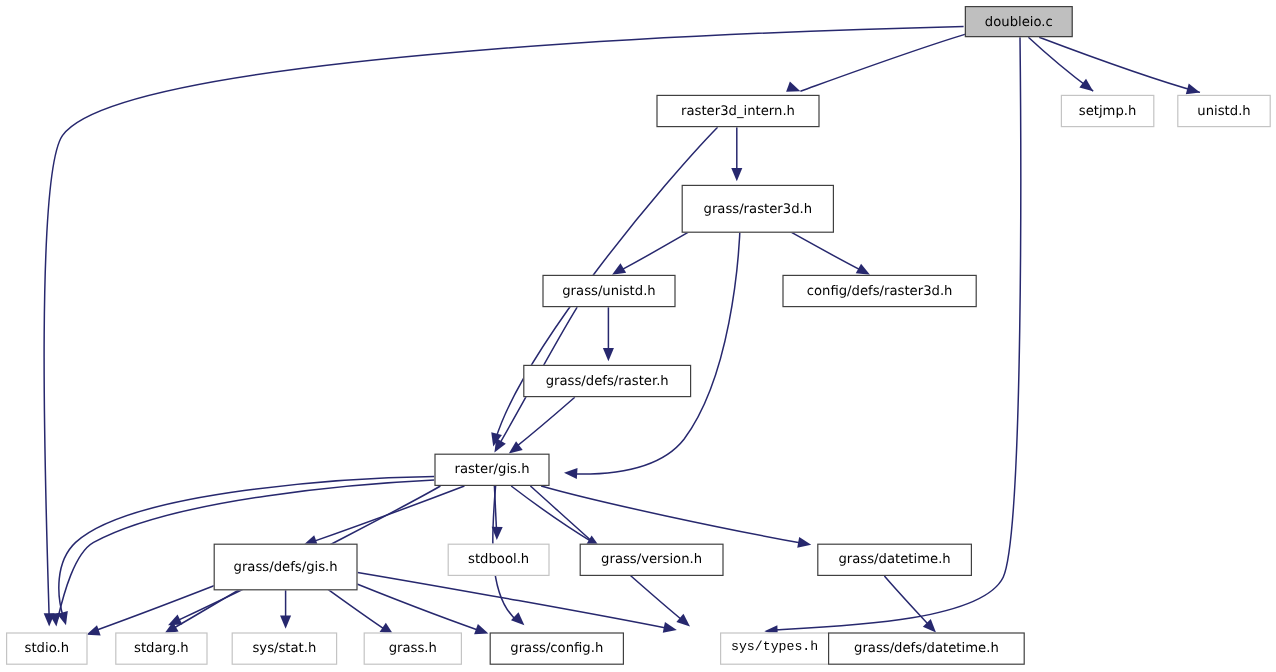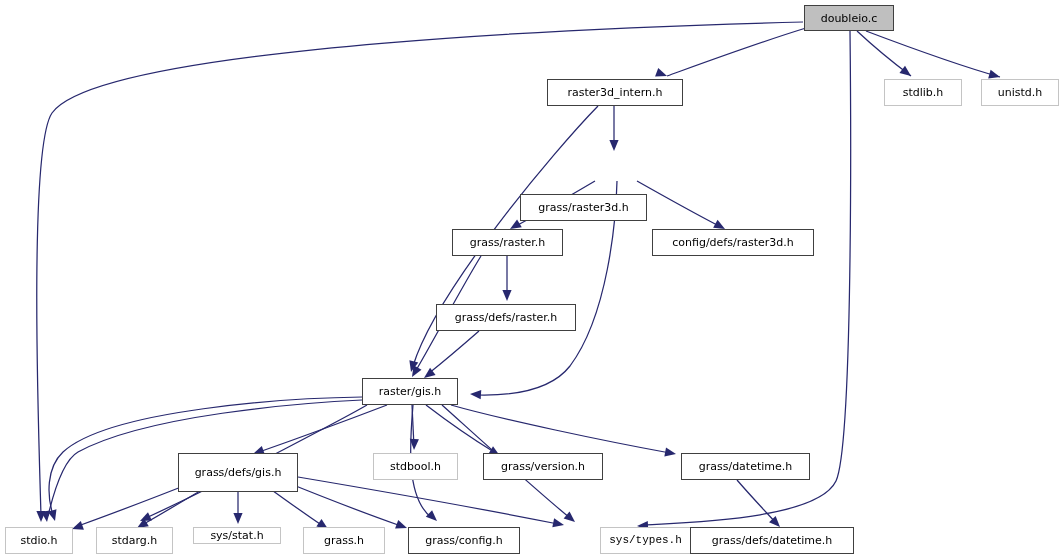--- a/index.html
+++ b/index.html
@@ -116,30 +116,30 @@
     </svg>
 
   <div id="nodes-layer">
       <div class="node root" style="left: 804px; top: 5px; width: 90px; height: 26px;">
         <span class="node-label">doubleio.c</span>
       </div>
       <div class="node bold" style="left: 547px; top: 79px; width: 136px; height: 27px;">
         <span class="node-label">raster3d_intern.h</span>
       </div>
       <div class="node" style="left: 884px; top: 79px; width: 78px; height: 27px;">
-        <span class="node-label">stdlib.h</span>
+        <span class="node-label">setjmp.h</span>
       </div>
       <div class="node" style="left: 981px; top: 79px; width: 78px; height: 27px;">
         <span class="node-label">unistd.h</span>
       </div>
-      <div class="node bold" style="left: 520px; top: 154px; width: 127px; height: 27px; margin-top: 40px;">
+      <div class="node bold" style="left: 568px; top: 154px; width: 127px; height: 40px;">
         <span class="node-label">grass/raster3d.h</span>
       </div>
       <div class="node bold" style="left: 452px; top: 229px; width: 111px; height: 27px;">
-        <span class="node-label">grass/raster.h</span>
+        <span class="node-label">grass/unistd.h</span>
       </div>
       <div class="node bold" style="left: 652px; top: 229px; width: 162px; height: 27px;">
         <span class="node-label">config/defs/raster3d.h</span>
       </div>
       <div class="node bold" style="left: 436px; top: 304px; width: 140px; height: 27px;">
         <span class="node-label">grass/defs/raster.h</span>
       </div>
       <div class="node bold" style="left: 362px; top: 378px; width: 96px; height: 27px;">
         <span class="node-label">raster/gis.h</span>
       </div>
@@ -154,21 +154,21 @@
       </div>
       <div class="node bold" style="left: 681px; top: 453px; width: 129px; height: 27px;">
         <span class="node-label">grass/datetime.h</span>
       </div>
       <div class="node" style="left: 5px; top: 527px; width: 68px; height: 27px;">
         <span class="node-label">stdio.h</span>
       </div>
       <div class="node" style="left: 96px; top: 527px; width: 77px; height: 27px;">
         <span class="node-label">stdarg.h</span>
       </div>
-      <div class="node" style="left: 193px; top: 527px; width: 88px; height: 17px;">
+      <div class="node" style="left: 193px; top: 527px; width: 88px; height: 27px;">
         <span class="node-label">sys/stat.h</span>
       </div>
       <div class="node" style="left: 303px; top: 527px; width: 82px; height: 27px;">
         <span class="node-label">grass.h</span>
       </div>
       <div class="node bold" style="left: 408px; top: 527px; width: 112px; height: 27px;">
         <span class="node-label">grass/config.h</span>
       </div>
       <div class="node" style="left: 600px; top: 527px; width: 91px; height: 27px; font-family: Liberation Mono, monospace;">
         <span class="node-label">sys/types.h</span>

